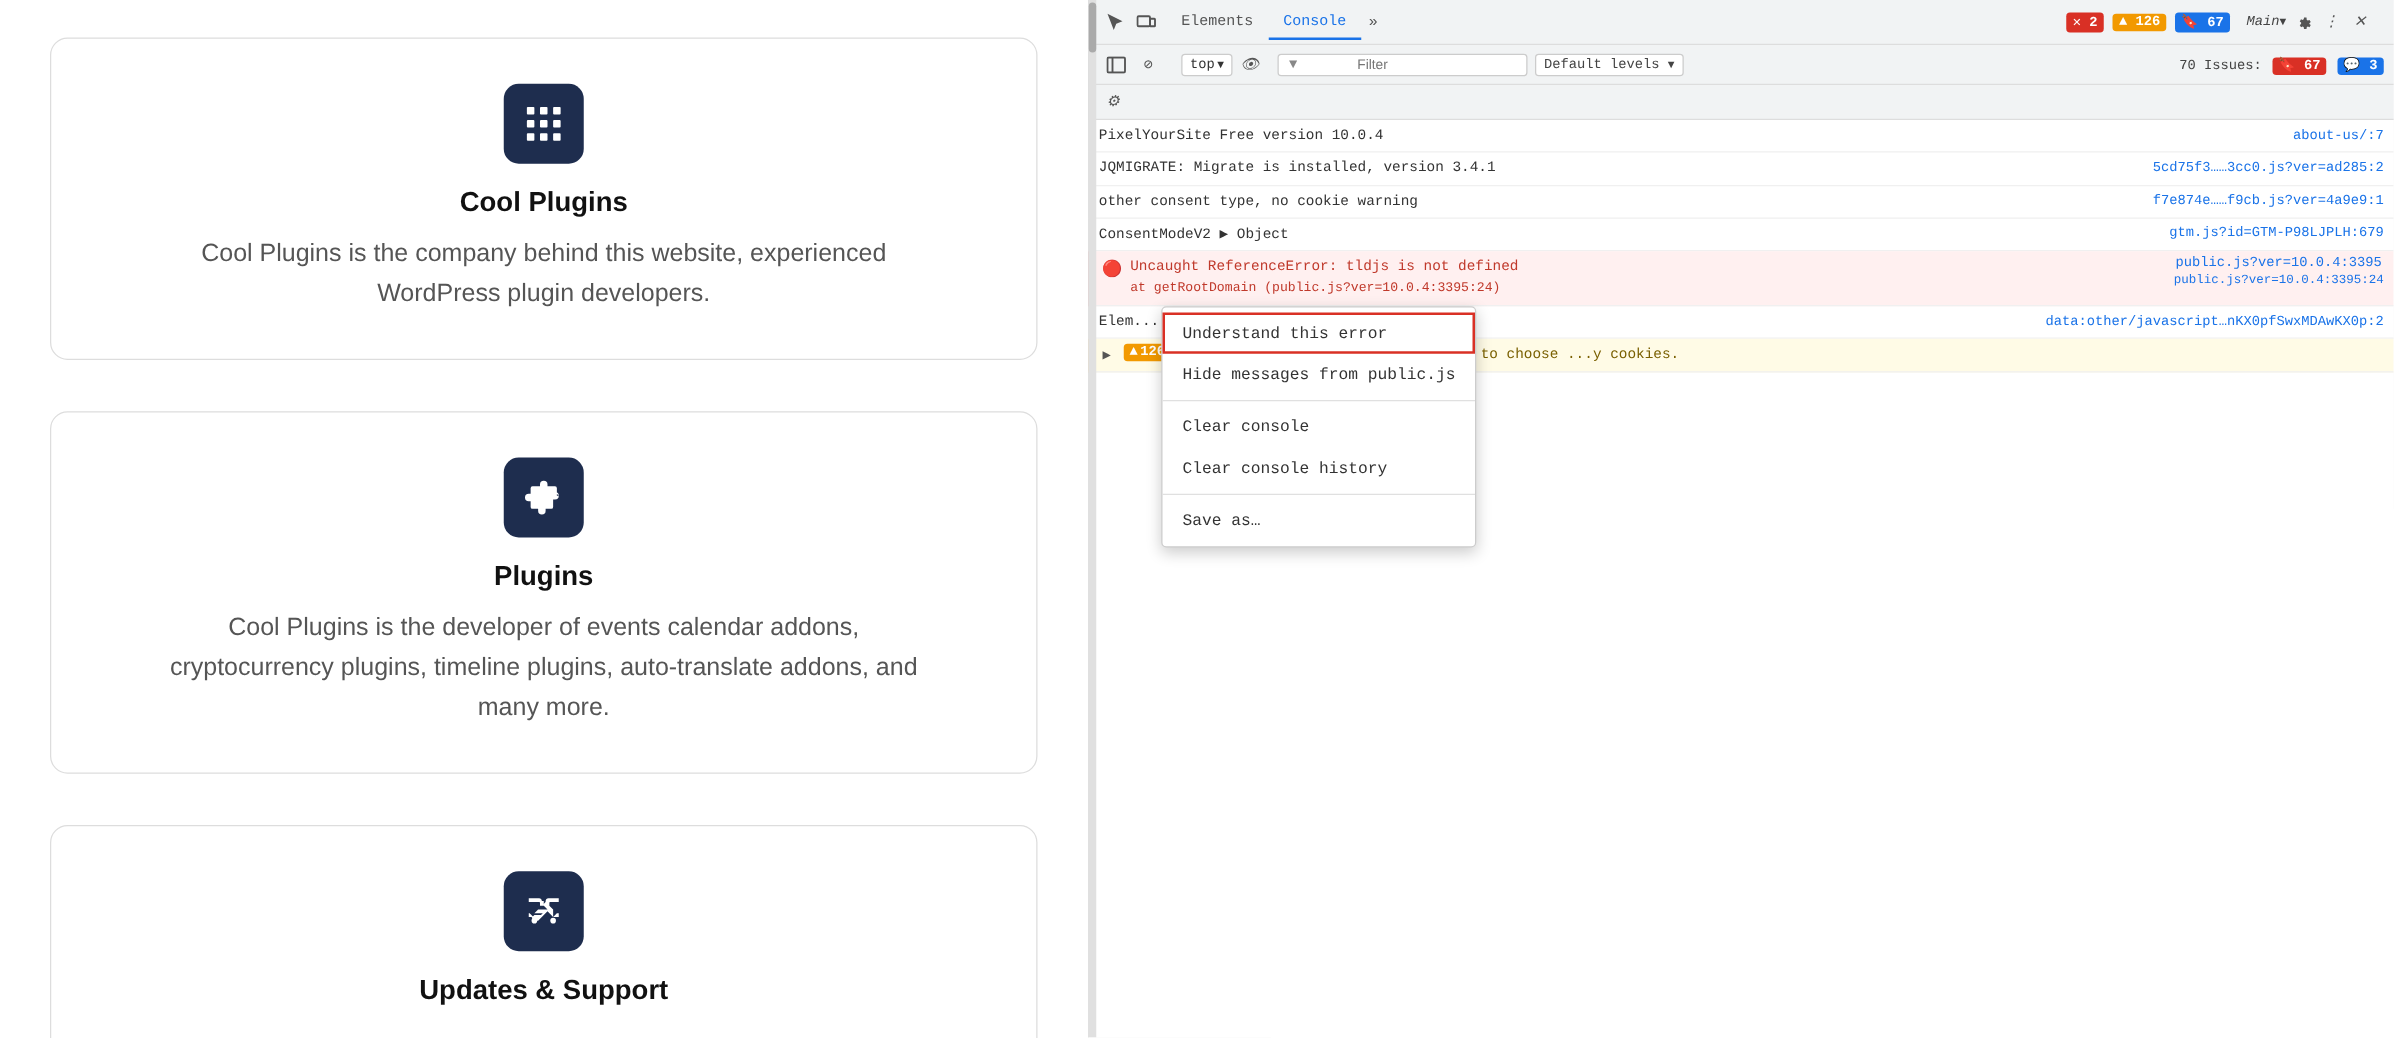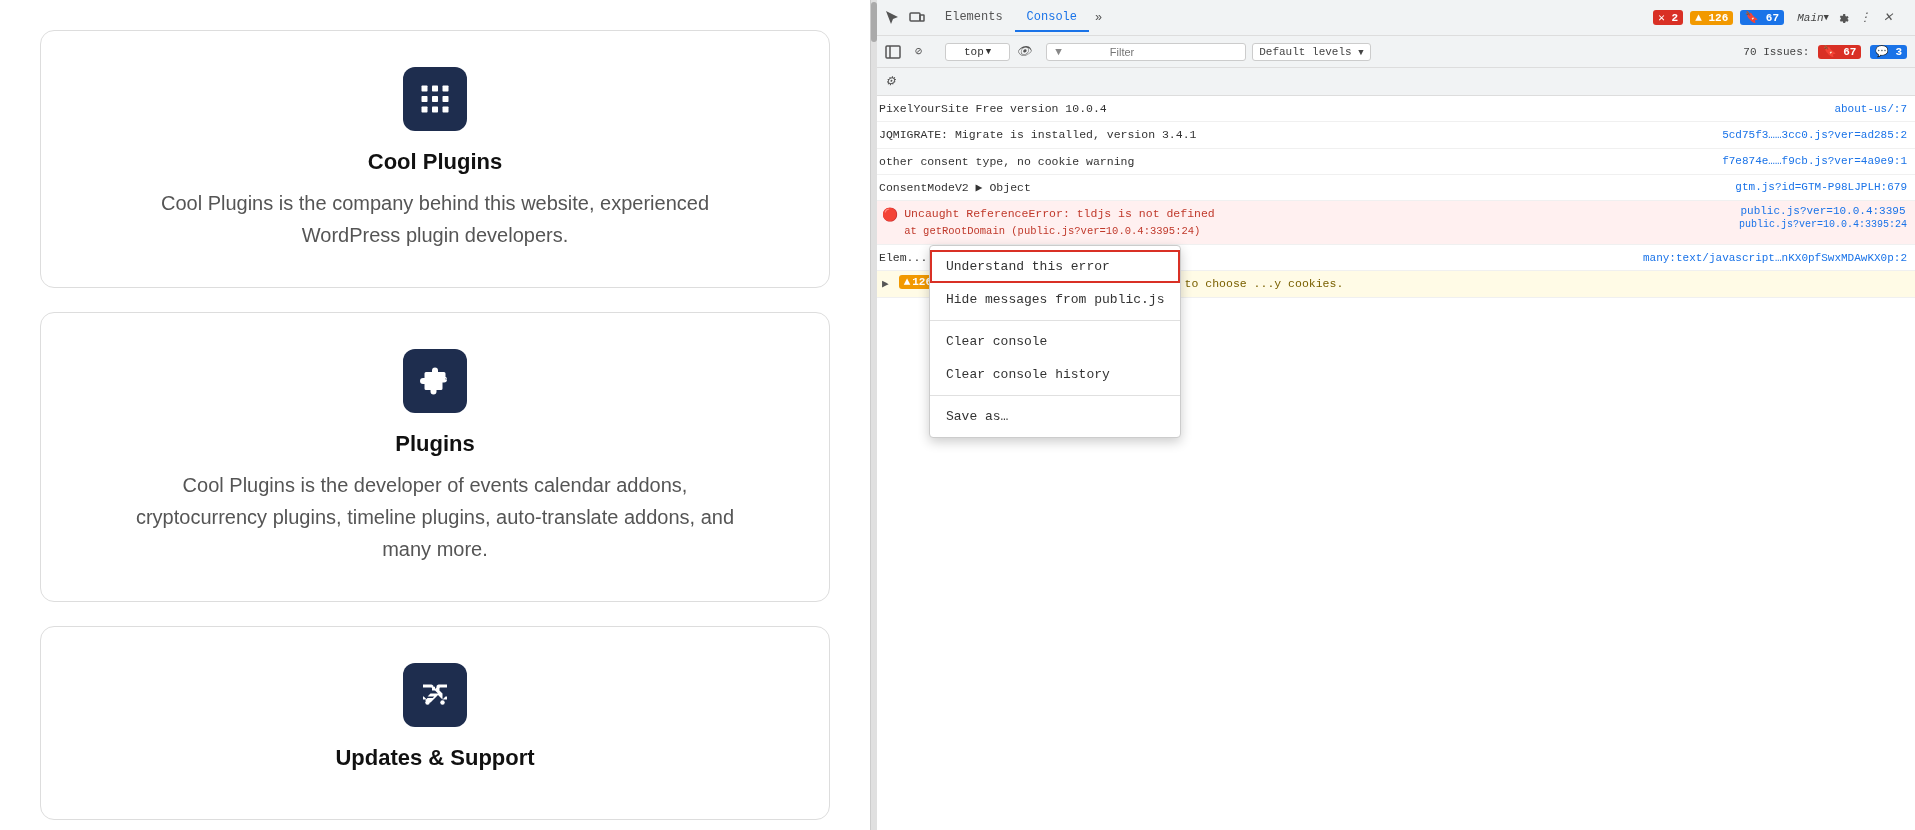--- a/index.html
+++ b/index.html
@@ -14,21 +14,21 @@
 
     
     .left-panel {
       width: 870px;
       flex-shrink: 0;
       background: #fff;
       padding: 30px 40px;
       overflow-y: auto;
       display: flex;
       flex-direction: column;
-      gap: 24px;
+      gap: 41px;
     }
 
     .plugin-card {
       border: 1px solid #ddd;
       border-radius: 14px;
       padding: 36px 40px;
       display: flex;
       flex-direction: column;
       align-items: center;
       text-align: center;
@@ -416,21 +416,21 @@
 
     <div class="icon-btn">
       <svg width="16" height="14" viewBox="0 0 16 14" fill="none" stroke="#555" stroke-width="1.5">
         <rect x="1" y="1" width="14" height="12" rx="1"></rect>
         <line x1="5" y1="1" x2="5" y2="13"></line>
       </svg>
     </div>
 
     <div class="icon-btn">⊘</div>
 
-    <div style="display:flex;align-items:center;gap:2px;cursor:pointer;font-size:11px;color:#333;padding:2px 18px;border:1px solid #ccc;border-radius:3px;background:#fff;">
+    <div style="display:flex;align-items:center;gap:2px;cursor:pointer;font-size:11px;color:#333;padding:2px 6px;border:1px solid #ccc;border-radius:3px;background:#fff;">
       <span>top</span>
       <span style="font-size:9px;">▼</span>
     </div>
 
     <div class="icon-btn">👁</div>
 
     <div class="filter-input-wrap">
       <span>▼</span>
       <input class="filter-input" type="text" placeholder="Filter" style="">
     </div>
@@ -484,21 +484,21 @@
         <span style="color:#c0392b;font-size:10.5px;">    at getRootDomain (public.js?ver=10.0.4:3395:24)</span>
       </span>
       <div style="display:flex;flex-direction:column;align-items:flex-end;gap:2px;">
         <a class="log-link">public.js?ver=10.0.4:3395</a>
         <a class="log-link" style="font-size:10px;">public.js?ver=10.0.4:3395:24</a>
       </div>
     </div>
 
     <div class="log-entry">
       <span class="log-text">Elem... avai...</span>
-      <a class="log-link">many:text/javascript…nKX0pfSwxMDAwKX0p:2</a>
+      <a class="log-link">data:other/javascript…nKX0pfSwxMDAwKX0p:2</a>
     </div>
 
     <div class="log-entry warning-entry">
       <span class="arrow-icon expand-arrow">▶</span>
       <span class="badge-126">
         <span>▲</span>
         <span>126</span>
       </span>
       <span class="log-text" style="color:#7a6000;">...ew experience that allows users to choose ...y cookies.</span>
     </div>

